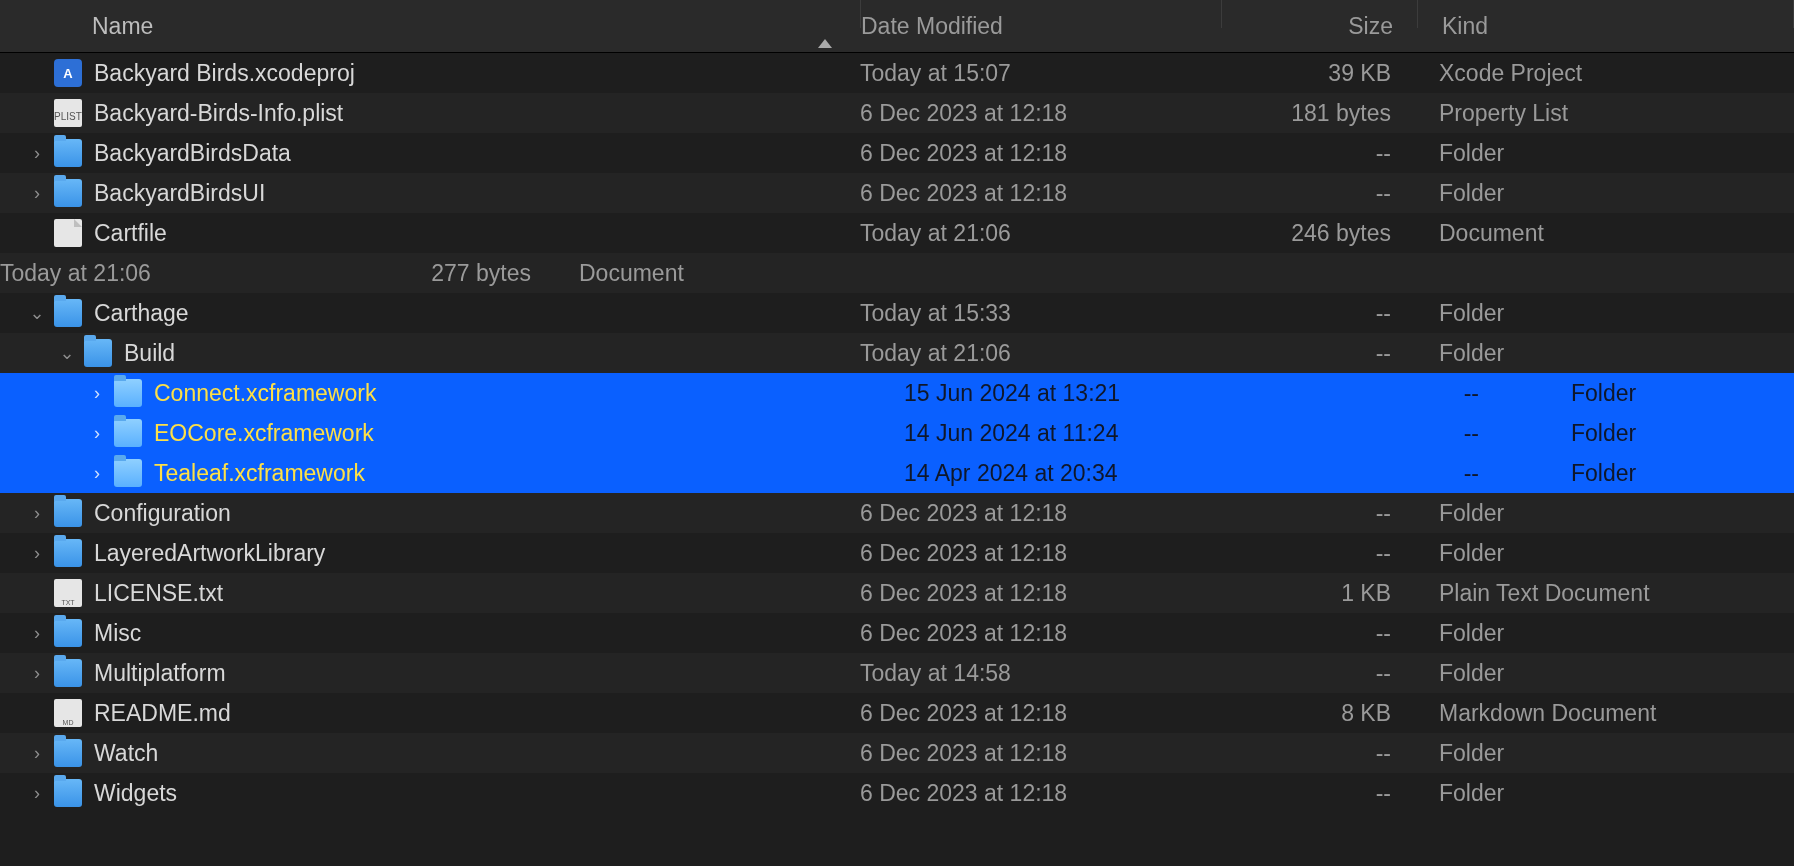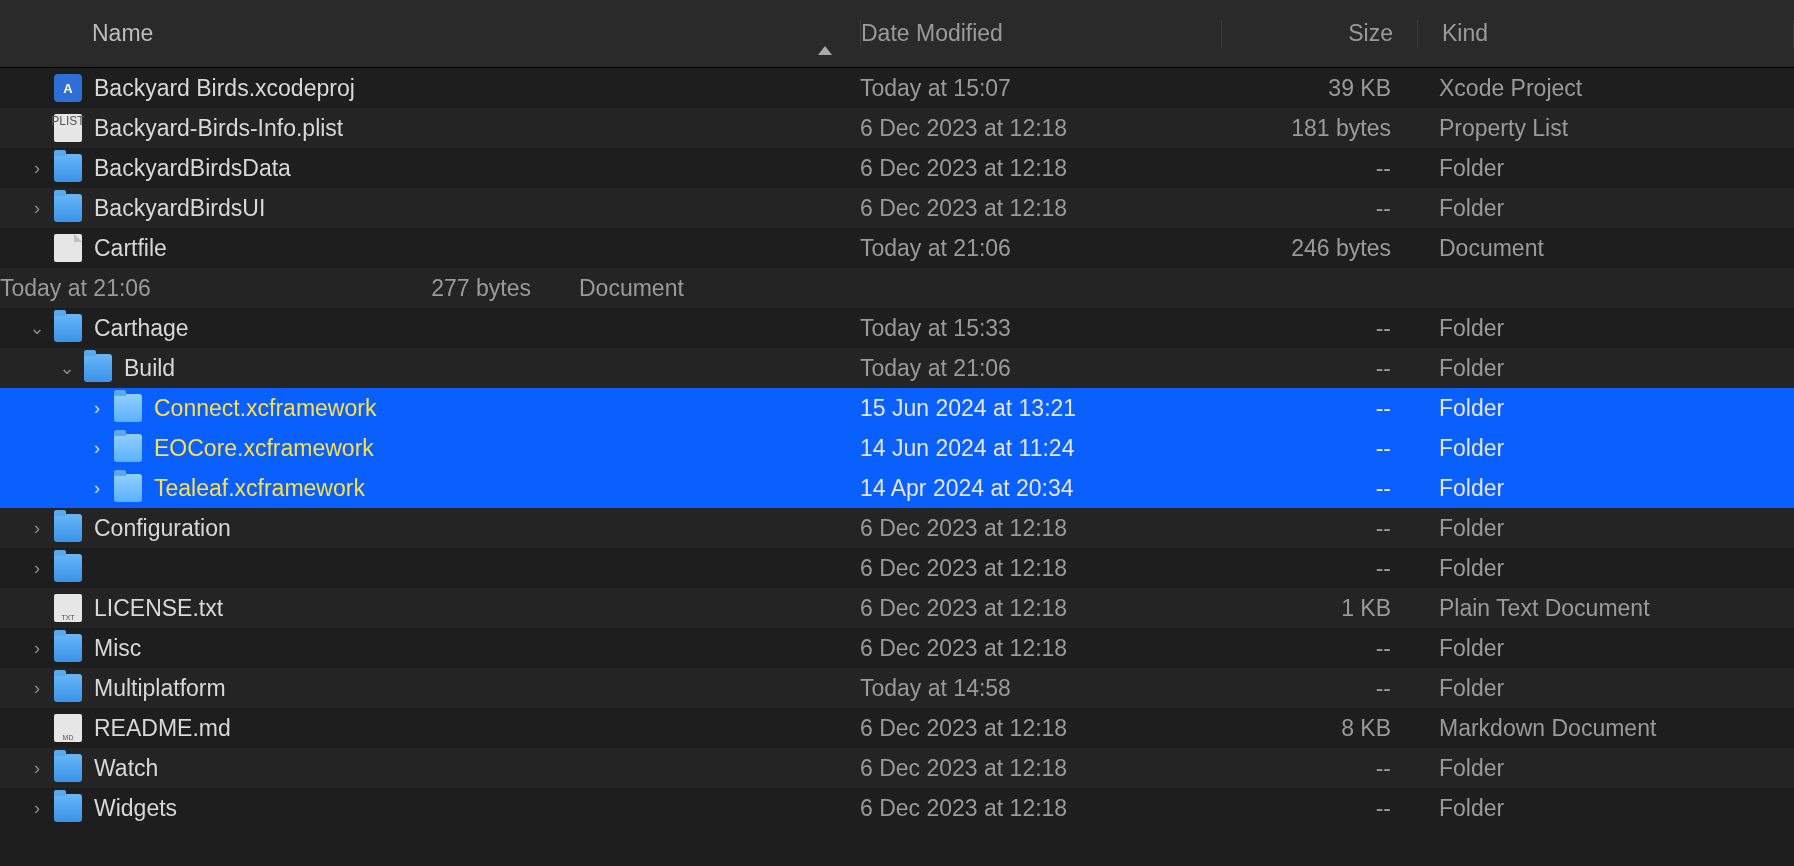--- a/index.html
+++ b/index.html
@@ -7,22 +7,22 @@
     width: 1794px;
     height: 866px;
     background: #1e1e1e;
     font-family: -apple-system, "Helvetica Neue", Arial, sans-serif;
     font-size: 23px;
     color: #c9c9c9;
     overflow: hidden;
   }
   .header {
     display: flex;
-    align-items: center;
-    height: 68px;
+    align-items: flex-start;
+    height: 53px;
     background: #2a2a2a;
     border-bottom: 1px solid #000;
     color: #bdbdbd;
     font-weight: 500;
   }
   .col-name    { flex: 0 0 860px; padding-left: 92px; display: flex; align-items: center; position: relative; }
   .col-date    { flex: 0 0 360px; }
   .col-size    { flex: 0 0 195px; text-align: right; padding-right: 24px; }
   .col-kind    { flex: 1 1 auto; padding-left: 24px; }
   .header .col-name { justify-content: space-between; padding-right: 20px; }
@@ -32,21 +32,21 @@
   }
   .rows { }
   .row {
     display: flex;
     align-items: center;
     height: 40px;
     font-size: 23px;
   }
   .row.alt { background: #242424; }
   .row.sel { background: #0a60ff; color: #ffffff; }
-  .row.sel .col-date, .row.sel .col-size, .row.sel .col-kind { color: #e5e5e5; }
+  .row.sel .col-date, .row.sel .col-size, .row.sel .col-kind { color: #0f172a; margin-left: 44px; }
   .col-date, .col-size, .col-kind { color: #9a9a9a; }
   .row.sel .name-text { color:#fde047; }
   .name-text { color:#d8d8d8; }
   .row .col-name { display:flex; align-items:center; padding-left: 0; }
   .indent-spacer { height:100%; flex:0 0 auto; }
   .disclose {
     width: 26px; text-align:center;
     color:#8e8e8e; font-size:18px;
     flex:0 0 26px;
     user-select:none;
@@ -85,21 +85,21 @@
   }
   .icon.xcode {
     background:#2d6fd6;
     border-radius:4px;
     display:flex; align-items:center; justify-content:center;
     color:#fff; font-size:13px; font-weight:bold;
   }
   .icon.plist {
     background:#e6e6e6; border-radius:2px;
     display:flex; align-items:flex-end; justify-content:center;
-    font-size:12px; color:#555; padding-bottom:14px;
+    font-size:10px; color:#555; padding-bottom:5px;
   }
   .icon.txt, .icon.md {
     background:#e6e6e6; border-radius:2px;
     display:flex; align-items:flex-end; justify-content:center;
     font-size:7px; color:#555; padding-bottom:1px;
   }
   
   .sort-up {
     width:0;height:0;border-left:7px solid transparent;border-right:7px solid transparent;border-bottom:9px solid #a9a9a9;
   }
@@ -256,20 +256,21 @@
       </div>
       <div class="col-date">6 Dec 2023 at 12:18</div>
       <div class="col-size">--</div>
       <div class="col-kind">Folder</div>
     </div>
     <div class="row">
       <div class="col-name">
         <div class="indent-spacer" style="width: 24px;"></div>
         <div class="disclose">›</div>
         <div class="icon folder"></div>
+        <span class="name-text">LayeredArtworkLibrary</span>
       </div>
       <div class="col-date">6 Dec 2023 at 12:18</div>
       <div class="col-size">--</div>
       <div class="col-kind">Folder</div>
     </div>
     <div class="row alt">
       <div class="col-name">
         <div class="indent-spacer" style="width: 24px;"></div>
         <div class="disclose empty">›</div>
         <div class="icon txt">TXT</div>

